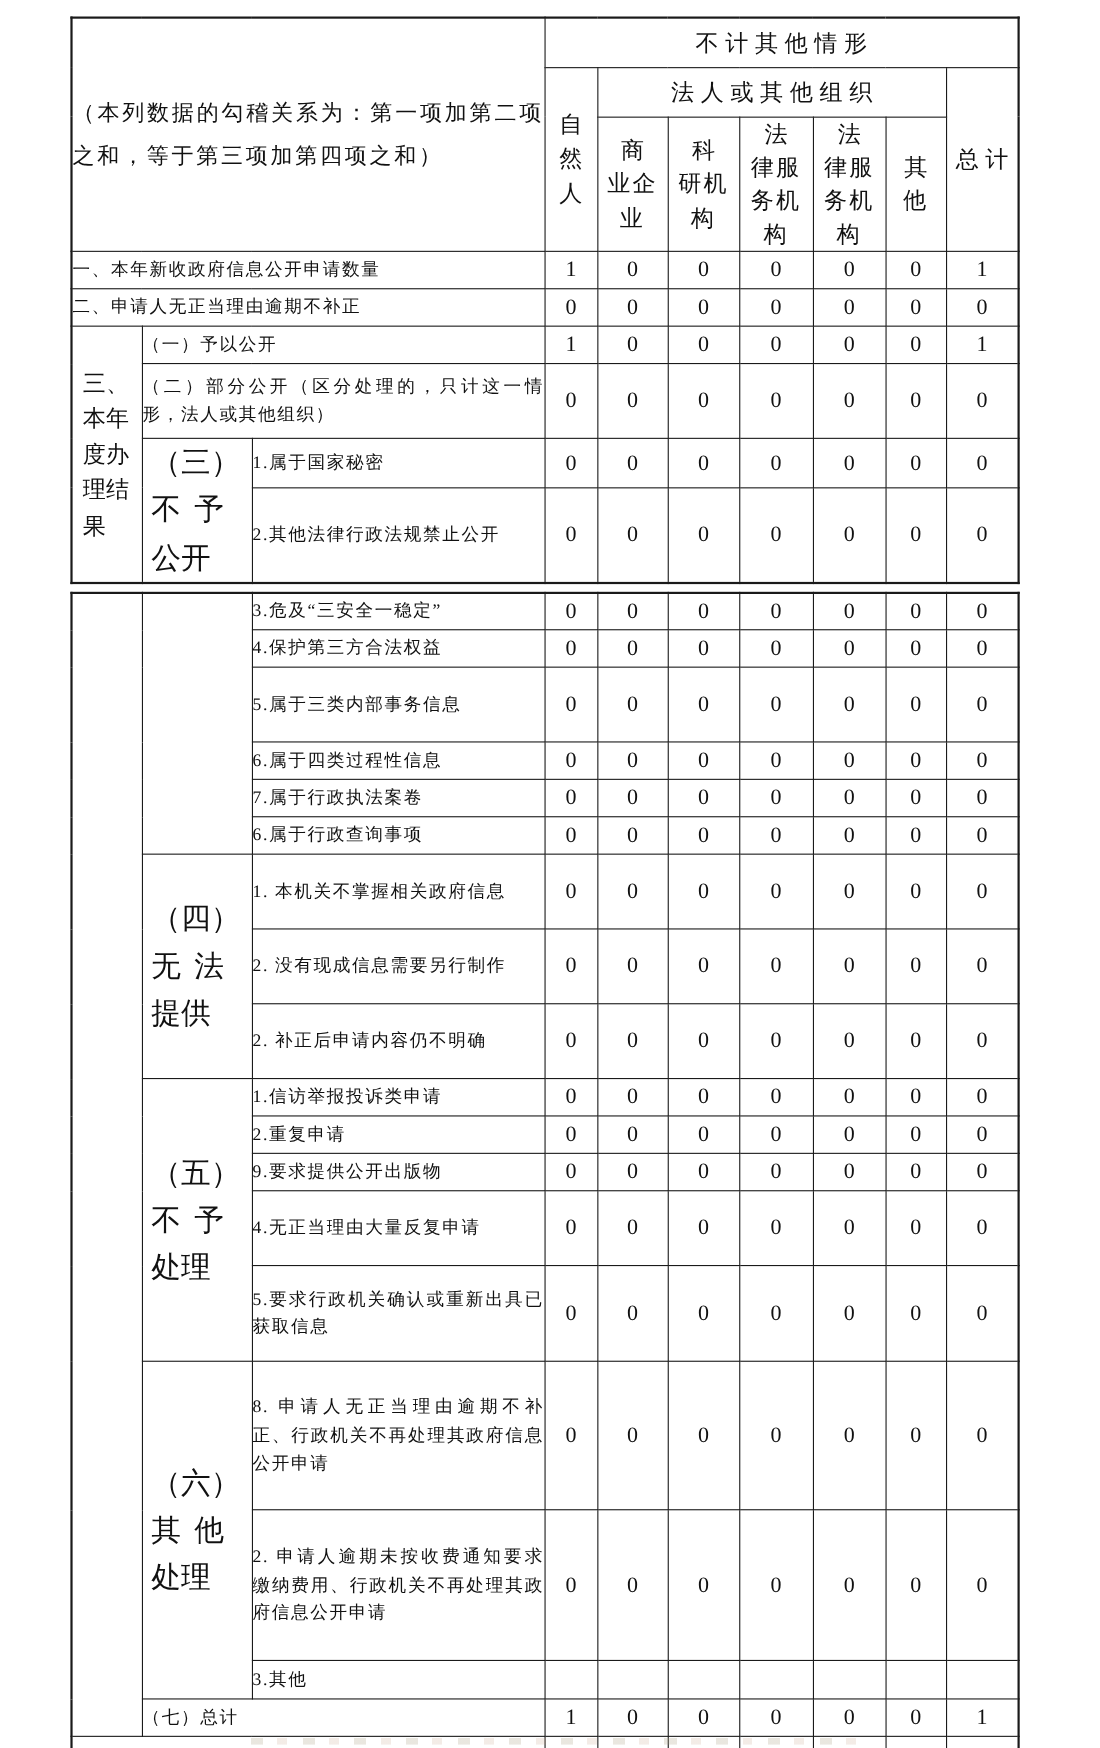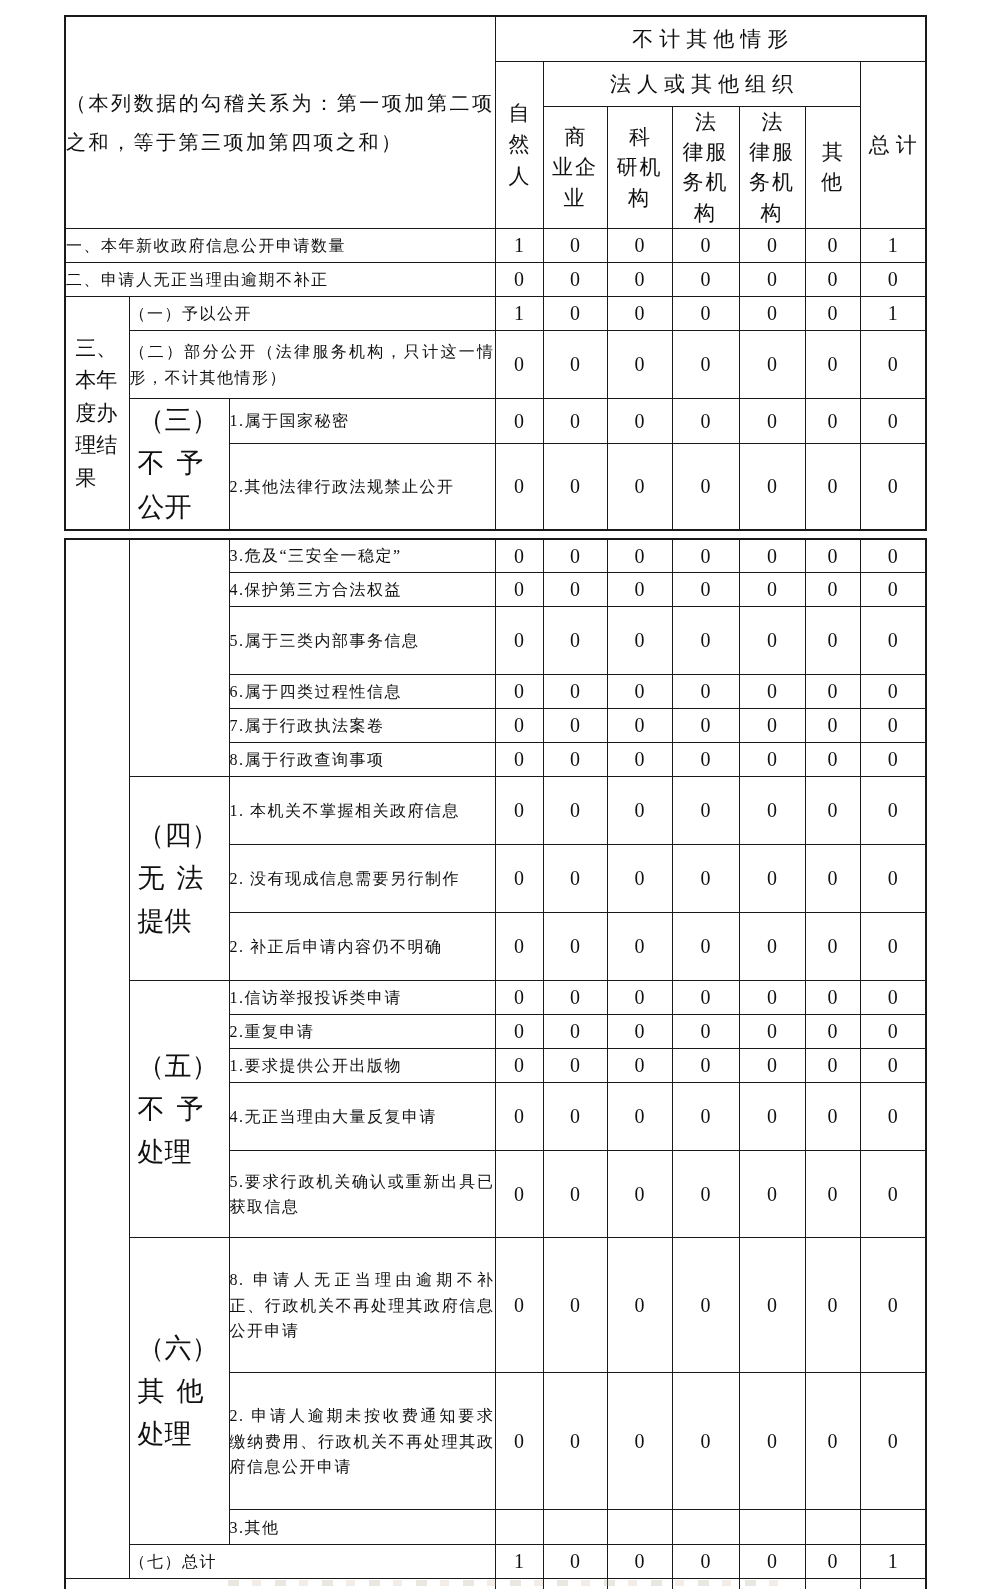--- a/index.html
+++ b/index.html
@@ -153,21 +153,21 @@
       <td class="lab" colspan="2">（一）予以公开</td>
       <td class="v">1</td>
       <td class="v">0</td>
       <td class="v">0</td>
       <td class="v">0</td>
       <td class="v">0</td>
       <td class="v">0</td>
       <td class="v">1</td>
     </tr>
     <tr class="h68">
-      <td class="lab" colspan="2">（二）部分公开（法律服务机构，只计这一情形，不计其他情形）</td>
+      <td class="lab" colspan="2">（二）部分公开（区分处理的，只计这一情形，法人或其他组织）</td>
       <td class="v">0</td>
       <td class="v">0</td>
       <td class="v">0</td>
       <td class="v">0</td>
       <td class="v">0</td>
       <td class="v">0</td>
       <td class="v">0</td>
     </tr>
     <tr class="h35">
       <td class="slab" rowspan="2">
@@ -257,21 +257,21 @@
       <td class="lab">7.属于行政执法案卷</td>
       <td class="v">0</td>
       <td class="v">0</td>
       <td class="v">0</td>
       <td class="v">0</td>
       <td class="v">0</td>
       <td class="v">0</td>
       <td class="v">0</td>
     </tr>
     <tr class="h34">
-      <td class="lab">8.属于行政查询事项</td>
+      <td class="lab">6.属于行政查询事项</td>
       <td class="v">0</td>
       <td class="v">0</td>
       <td class="v">0</td>
       <td class="v">0</td>
       <td class="v">0</td>
       <td class="v">0</td>
       <td class="v">0</td>
     </tr>
     <tr class="h68">
       <td class="slab" rowspan="3">
@@ -323,21 +323,21 @@
       <td class="lab">2.重复申请</td>
       <td class="v">0</td>
       <td class="v">0</td>
       <td class="v">0</td>
       <td class="v">0</td>
       <td class="v">0</td>
       <td class="v">0</td>
       <td class="v">0</td>
     </tr>
     <tr class="h34">
-      <td class="lab">1.要求提供公开出版物</td>
+      <td class="lab">9.要求提供公开出版物</td>
       <td class="v">0</td>
       <td class="v">0</td>
       <td class="v">0</td>
       <td class="v">0</td>
       <td class="v">0</td>
       <td class="v">0</td>
       <td class="v">0</td>
     </tr>
     <tr class="h68">
       <td class="lab">4.无正当理由大量反复申请</td>

